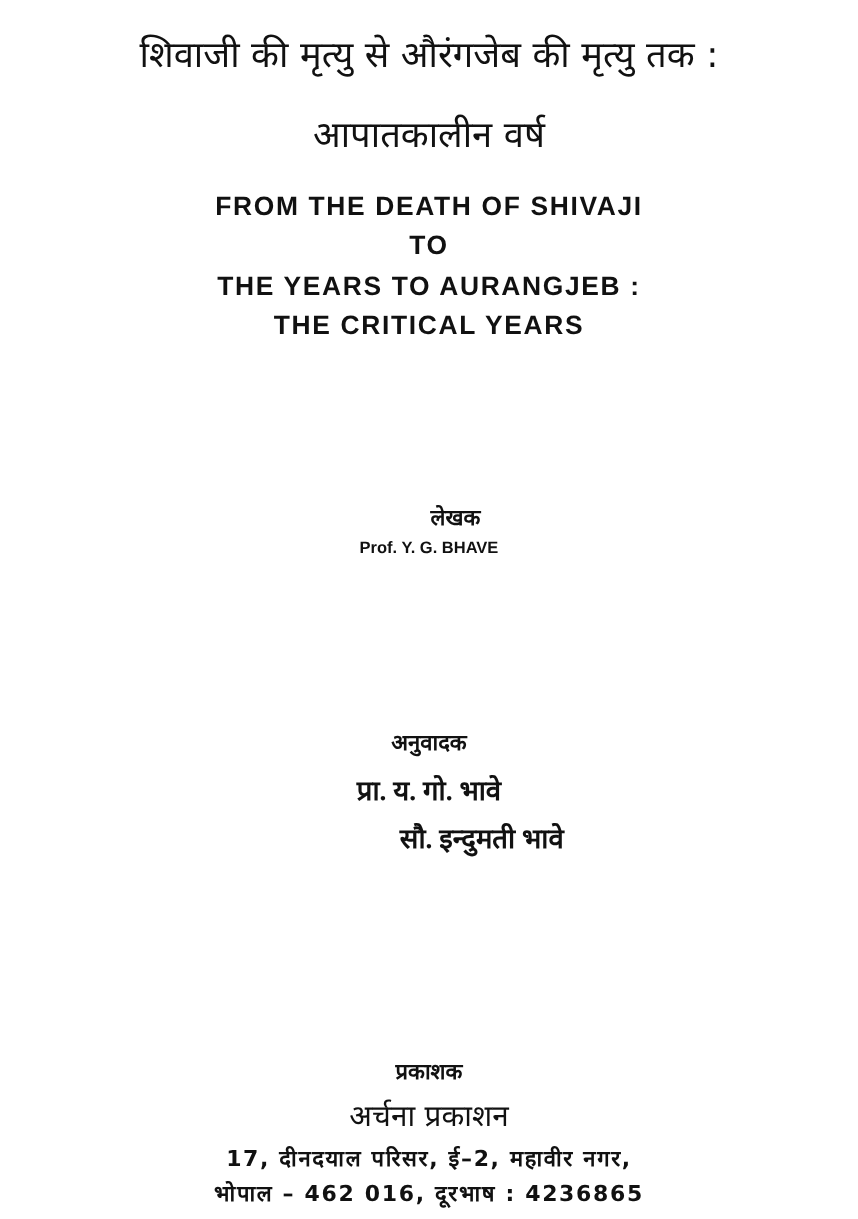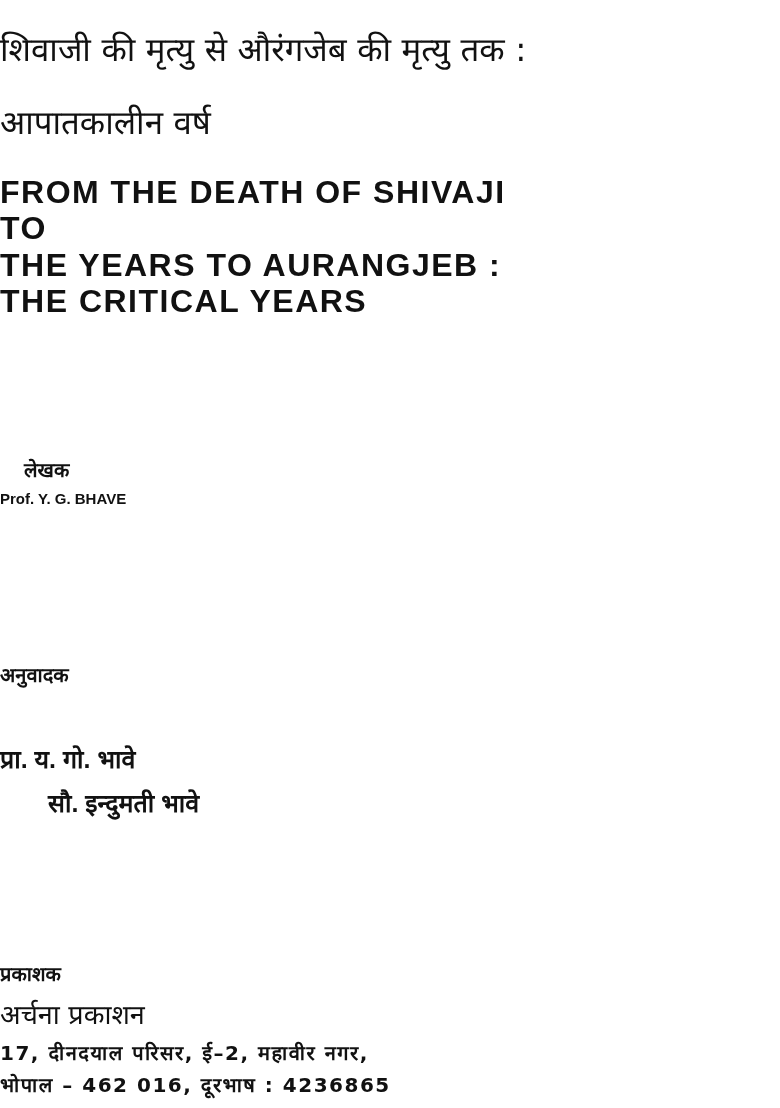--- a/index.html
+++ b/index.html
@@ -12,51 +12,50 @@
       height: 1108px;
       position: relative;
       overflow: hidden;
       color: #111111;
       font-family: "DejaVu Sans", sans-serif;
     }
     .line {
       position: absolute;
       left: 0;
       width: 780px;
-      text-align: left;
+      text-align: center;
       white-space: nowrap;
       font-weight: bold;
     }
     .hindi-title {
       font-family: "DejaVu Sans", sans-serif;
       font-size: 33px;
       font-weight: normal;
       letter-spacing: 0px;
     }
     .eng-title {
       font-family: "Liberation Sans", sans-serif;
-      font-size: 32px;
+      font-size: 24px;
       font-weight: bold;
       letter-spacing: 1.5px;
     }
     .label-hi {
       font-family: "DejaVu Sans", sans-serif;
       font-size: 20px;
       font-weight: bold;
     }
     .author-en {
       font-family: "Liberation Sans", sans-serif;
       font-size: 15px;
       font-weight: bold;
     }
     .translator-hi {
-      font-family: Liberation Sans, sans-serif;
+      font-family: Liberation Serif, serif;
       font-size: 25px;
       font-weight: bold;
-      margin-top: 41px;
     }
     .publisher-name {
       font-family: "DejaVu Sans", sans-serif;
       font-size: 27px;
       font-weight: normal;
     }
     .address {
       font-family: "DejaVu Sans", sans-serif;
       font-size: 20px;
       font-weight: bold;

